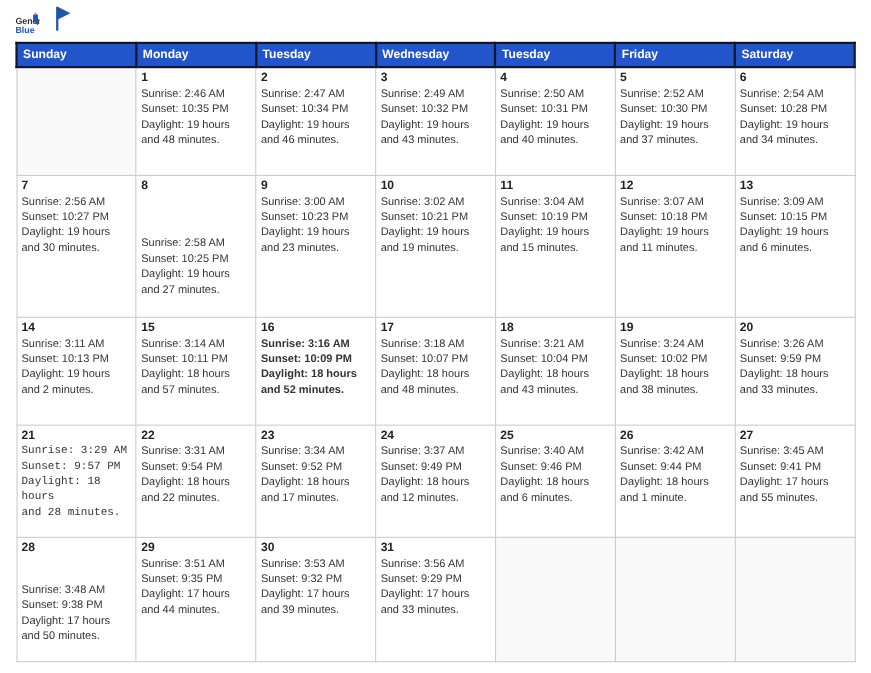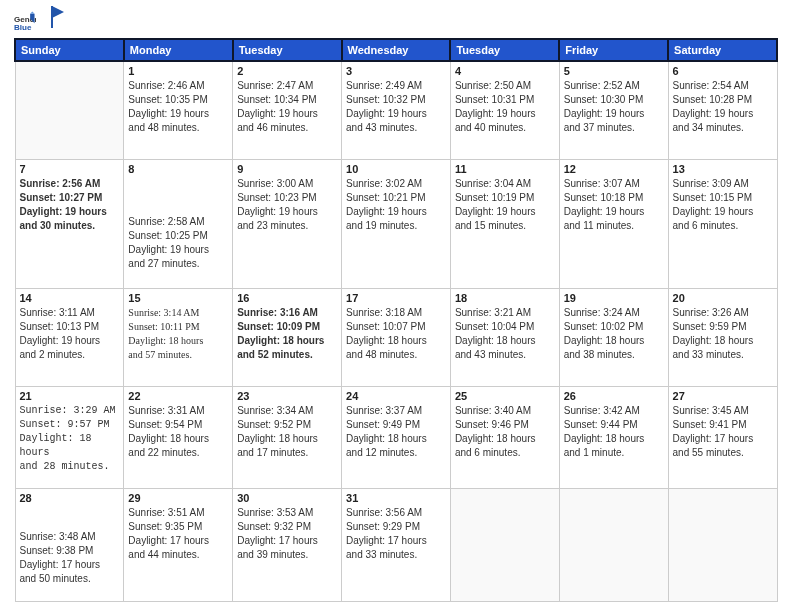--- a/index.html
+++ b/index.html
@@ -164,21 +164,21 @@
             <span class="day-num">6</span>
             <div class="day-info" style="white-space: pre-line;">Sunrise: 2:54 AM
 Sunset: 10:28 PM
 Daylight: 19 hours
 and 34 minutes.</div>
           </td>
         </tr>
         <tr>
           <td>
             <span class="day-num">7</span>
-            <div class="day-info" style="white-space: pre-line; font-weight: bold;">Sunrise: 2:56 AM
+            <div class="day-info" style="white-space: pre-line;">Sunrise: 2:56 AM
 Sunset: 10:27 PM
 Daylight: 19 hours
 and 30 minutes.</div>
           </td>
           <td>
             <span class="day-num">8</span>
             <div class="day-info" style="white-space: pre-line; margin-top: 40px;">Sunrise: 2:58 AM
 Sunset: 10:25 PM
 Daylight: 19 hours
 and 27 minutes.</div>
@@ -222,21 +222,21 @@
         <tr>
           <td>
             <span class="day-num">14</span>
             <div class="day-info" style="white-space: pre-line;">Sunrise: 3:11 AM
 Sunset: 10:13 PM
 Daylight: 19 hours
 and 2 minutes.</div>
           </td>
           <td>
             <span class="day-num">15</span>
-            <div class="day-info" style="white-space: pre-line; font-family: Liberation Serif, serif;">Sunrise: 3:14 AM
+            <div class="day-info" style="white-space: pre-line;">Sunrise: 3:14 AM
 Sunset: 10:11 PM
 Daylight: 18 hours
 and 57 minutes.</div>
           </td>
           <td>
             <span class="day-num">16</span>
             <div class="day-info" style="white-space: pre-line; font-weight: bold;">Sunrise: 3:16 AM
 Sunset: 10:09 PM
 Daylight: 18 hours
 and 52 minutes.</div>

